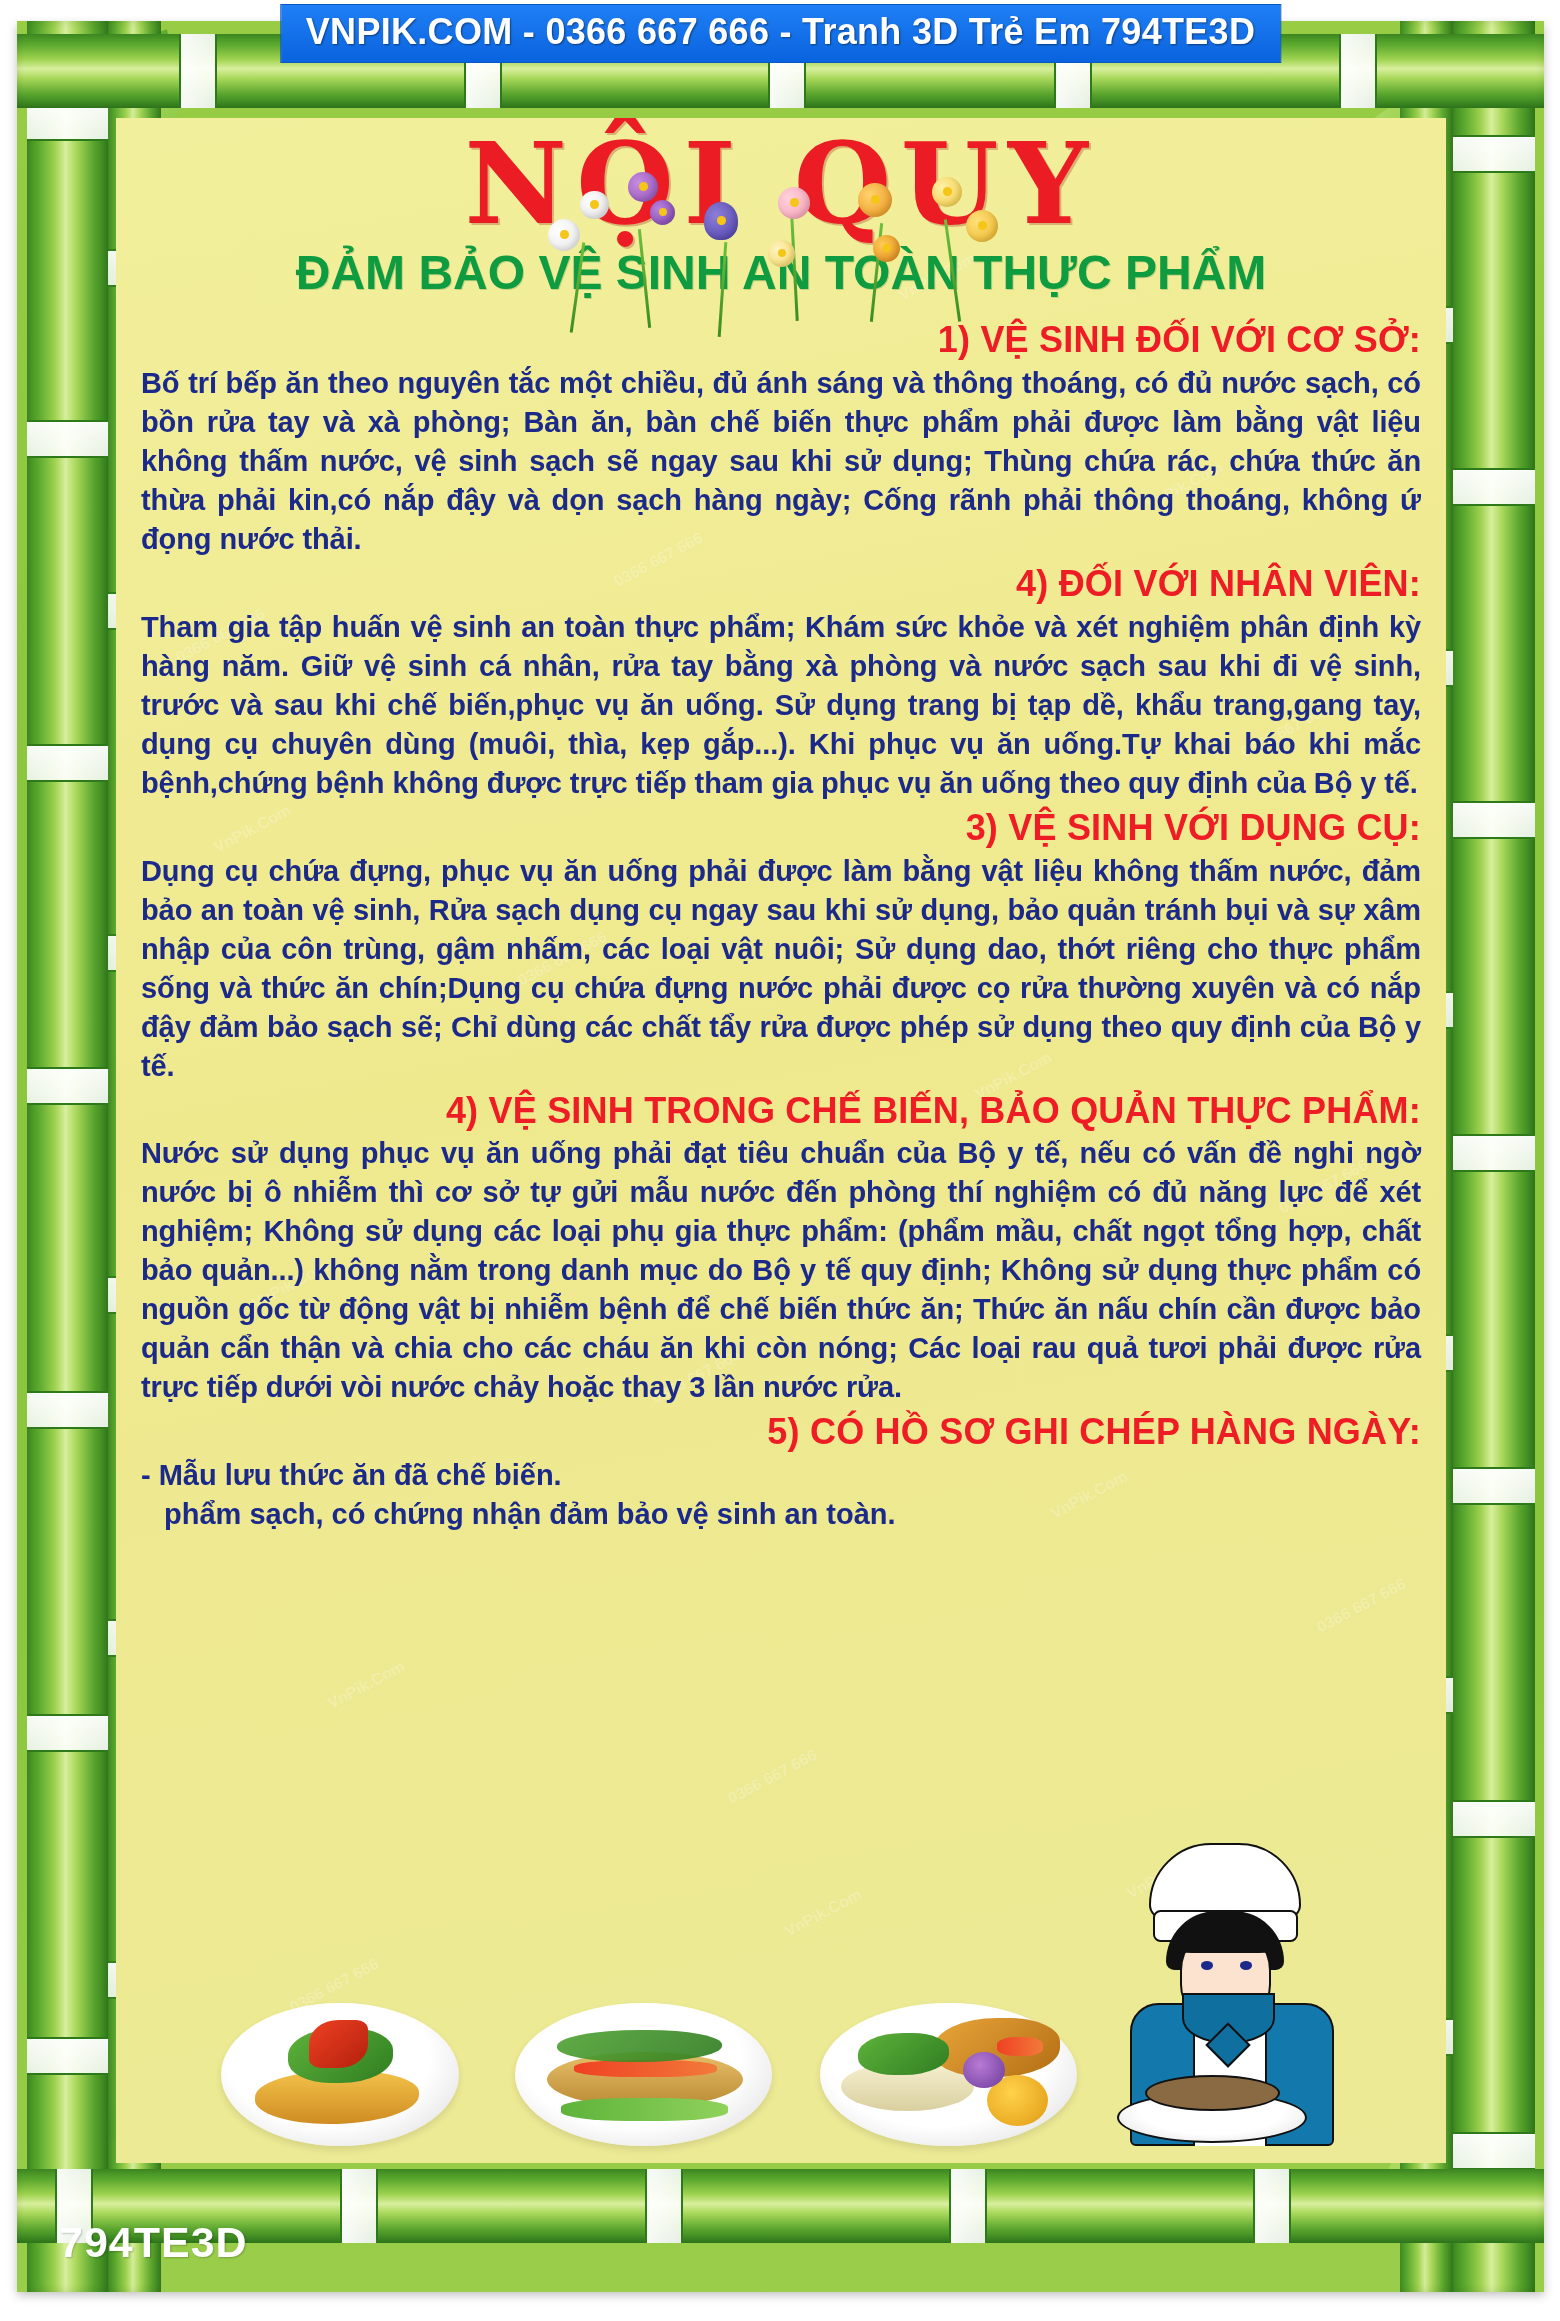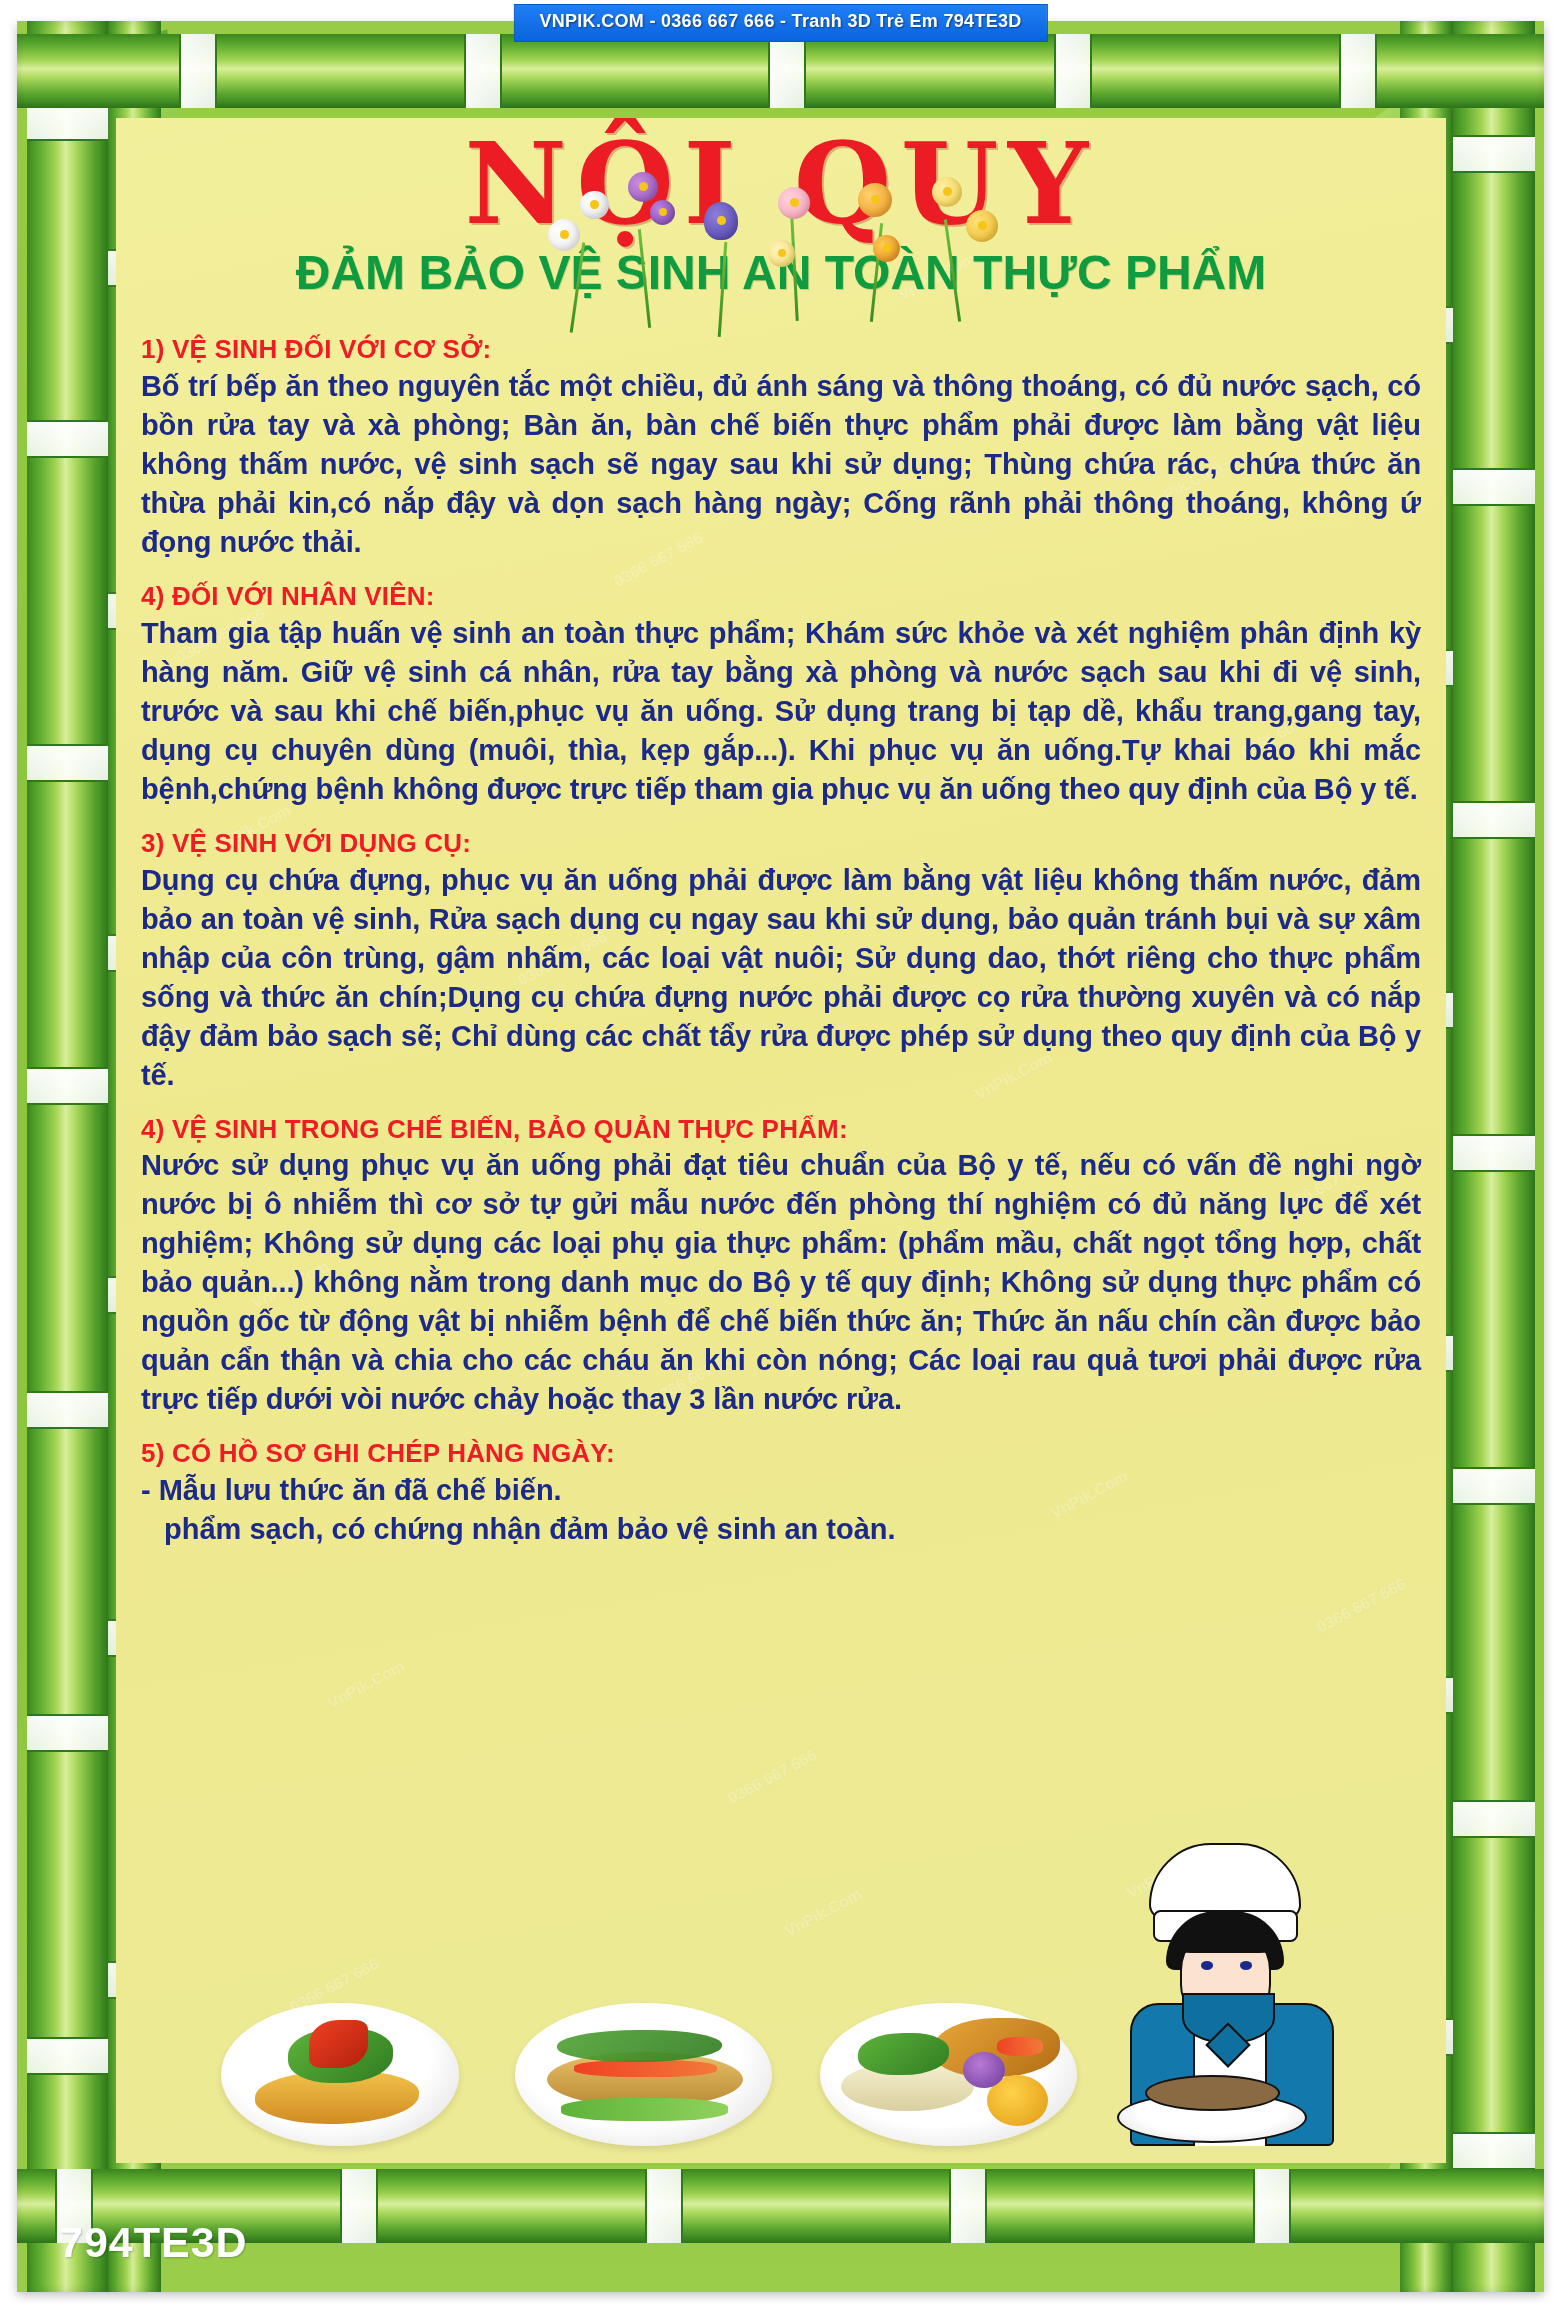--- a/index.html
+++ b/index.html
@@ -150,26 +150,27 @@
   }
 
   
   .rules {
     position: relative;
     z-index: 5;
     padding: 15px 25px 0 25px;
   }
   .rule-head {
     color: #ee1c25;
-    font-size: 26px;
+    font-size: 36px;
     font-weight: 700;
     line-height: 1.30;
-    margin-top: 18px;
+    margin-top: 2px;
     letter-spacing: 0.2px;
     white-space: nowrap;
+    text-align: right;
   }
   .rule-body {
     color: #1b2a8a;
     font-size: 29px;
     font-weight: 700;
     line-height: 1.345;
     text-align: justify;
     text-justify: inter-word;
     letter-spacing: -0.1px;
     margin: 0 0 1.9px 0;
@@ -260,21 +261,21 @@
     z-index: 6;
   }
 
   
   .top-banner {
     position: absolute;
     left: 50%; top: 3.8px;
     transform: translateX(-50%);
     background: linear-gradient(180deg,#1f7ff5,#0a63de);
     color: #ffffff;
-    font-size: 18px;
+    font-size: 36px;
     font-weight: 700;
     padding: 6.7px 25px 8.6px 25px;
     border-radius: 0;
     border: 1.9px solid #0a58c6;
     white-space: nowrap;
     z-index: 40;
     text-shadow: 1px 1px 1.9px rgba(0,0,0,.45);
     font-family: "Liberation Sans", sans-serif;
     letter-spacing: 0.3px;
   }

